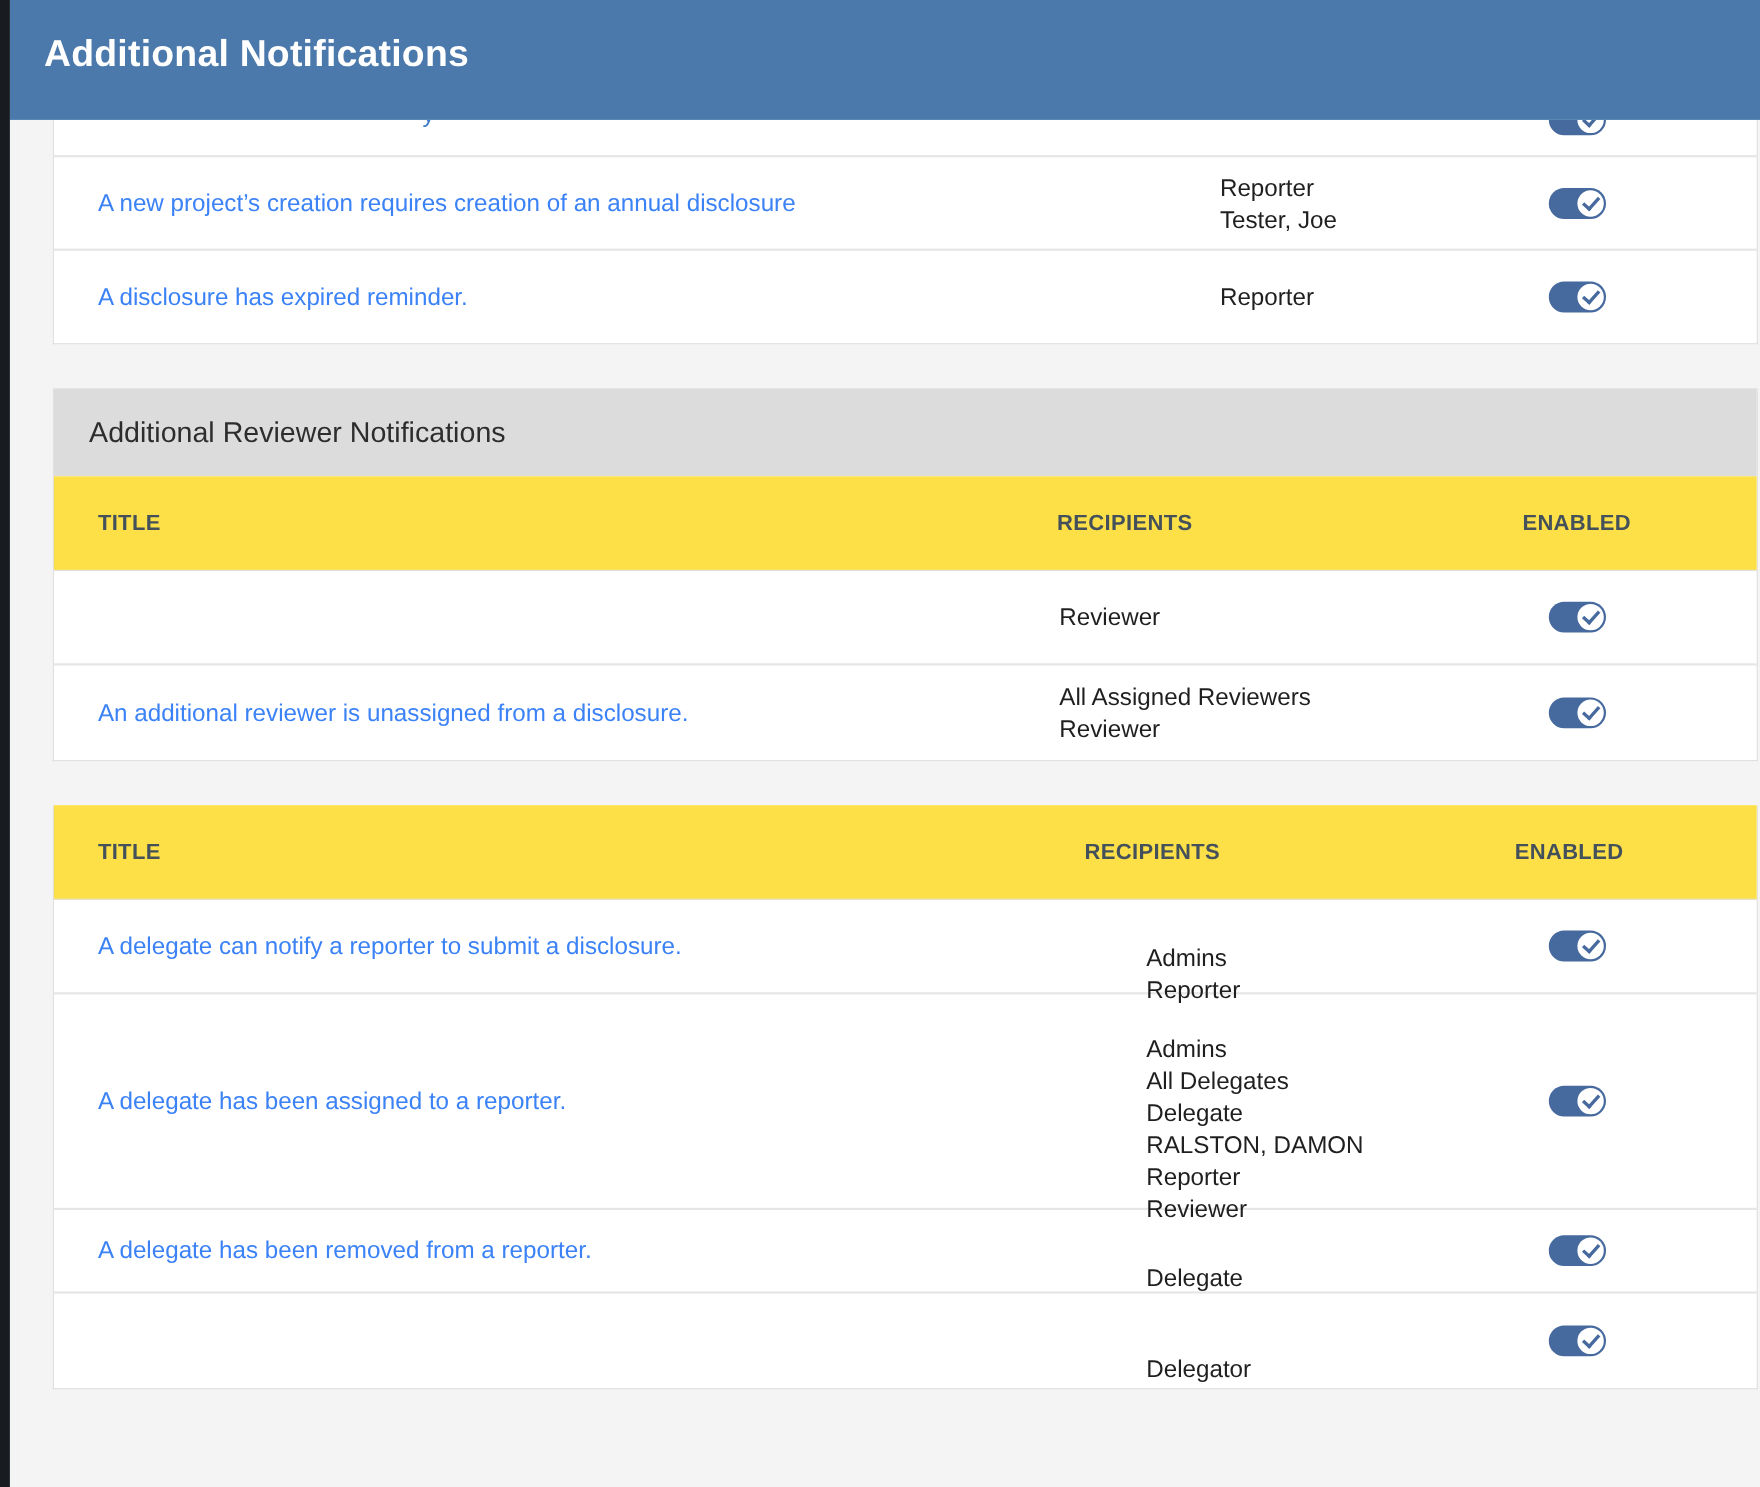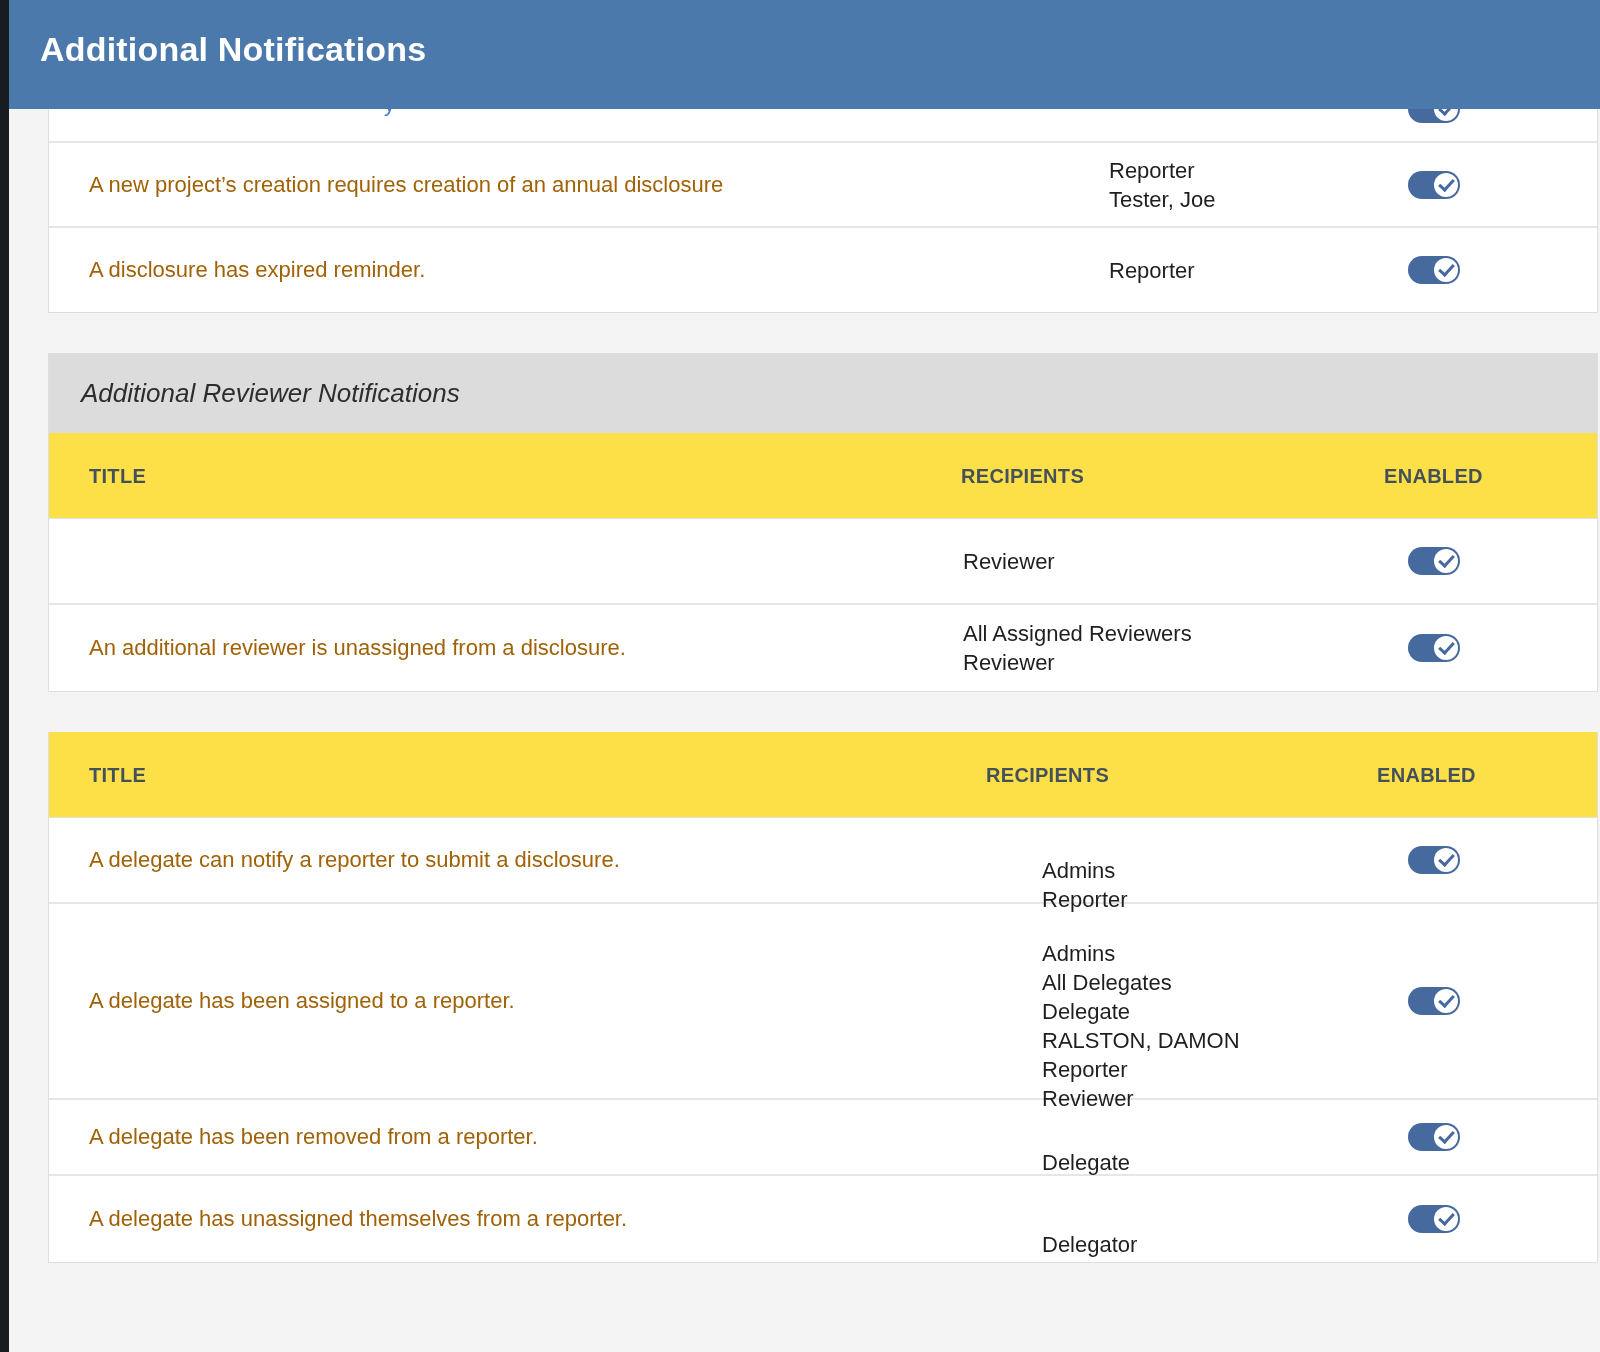--- a/index.html
+++ b/index.html
@@ -11,35 +11,35 @@
   .main { position:absolute; left:9px; top:0; width:1591px; height:1352px; }
 
   .appbar { position:relative; height:109px; background:#4b79ab; z-index:4; }
   .appbar h1 { color:#ffffff; font-size:34px; font-weight:bold; padding:30px 0 0 31px; letter-spacing:.2px; }
 
   .table { position:relative; width:1550px; margin-left:39px; background:#ffffff;
            border-left:1px solid #dedede; border-right:1px solid #dedede; border-bottom:1px solid #dedede; }
   .gap { height:40px; background:#f4f4f4; }
 
   .band { height:80px; background:#dcdcdc; display:flex; align-items:center; }
-  .band .band-label { font-size:26px; color:#2d2d2d; padding-left:32px;font-style:italic; }
+  .band .band-label { font-size:26px; color:#2d2d2d; padding-left:32px; }
 
   .cols { position:relative; height:86px; background:#fde047; border-bottom:1px solid #e2e2e2; }
   .cols span { position:absolute; top:50%; transform:translateY(-50%); font-size:20px; font-weight:bold; color:#44515b; letter-spacing:.3px; }
   .col-title { left:40px; }
   .s2 .col-recipients { left:912px; } .s2 .col-enabled { left:1335px; }
   .s3 .col-recipients { left:937px; } .s3 .col-enabled { left:1328px; }
 
   .row { position:relative; border-bottom:2px solid #e6e6e6; }
   .row:last-child { border-bottom:none; }
   .row.h86 { height:86px; } .row.h85 { height:85px; } .row.h84 { height:84px; }
   .row.h196 { height:196px; } .row.h88 { height:76px; } .row.hcut { height:86px; border-bottom:none; }
 
   .cell-title { position:absolute; left:40px; top:50%; transform:translateY(-50%); max-width:860px; }
-  .link { font-size:22px; color:#a16207; text-decoration:none; cursor:pointer;text-align:right; }
+  .link { font-size:22px; color:#3b82f6; text-decoration:none; cursor:pointer;text-align:right; }
 
   .cell-recipients { position:absolute; top:50%; transform:translateY(-50%); font-size:22px; color:#1f1f1f; line-height:29px; }
   .t1 .cell-recipients { left:1060px; }
   .s2 .cell-recipients { left:914px; }
   .s3 .cell-recipients { left:993px;margin-top:25px; }
 
   .cell-toggle { position:absolute; left:1359px; top:50%; transform:translateY(-50%); }
 
   .toggle { position:relative; width:52px; height:28px; border-radius:14px; background:#46699e; cursor:pointer; }
   .toggle .knob { position:absolute; right:2px; top:2px; width:24px; height:24px; border-radius:50%; background:#ffffff; }
@@ -194,23 +194,20 @@
           <div>Delegate</div>
         </div>
         <div class="cell-toggle">
           <div class="toggle on">
             <div class="knob"></div>
           </div>
         </div>
       </div>
 
       <div class="row hcut">
-        <div class="cell-title">
-          <a class="link">A delegate has unassigned themselves from a reporter.</a>
-        </div>
         <div class="cell-recipients">
           <div>Delegator</div>
         </div>
         <div class="cell-toggle">
           <div class="toggle on">
             <div class="knob"></div>
           </div>
         </div>
       </div>
     </div>

